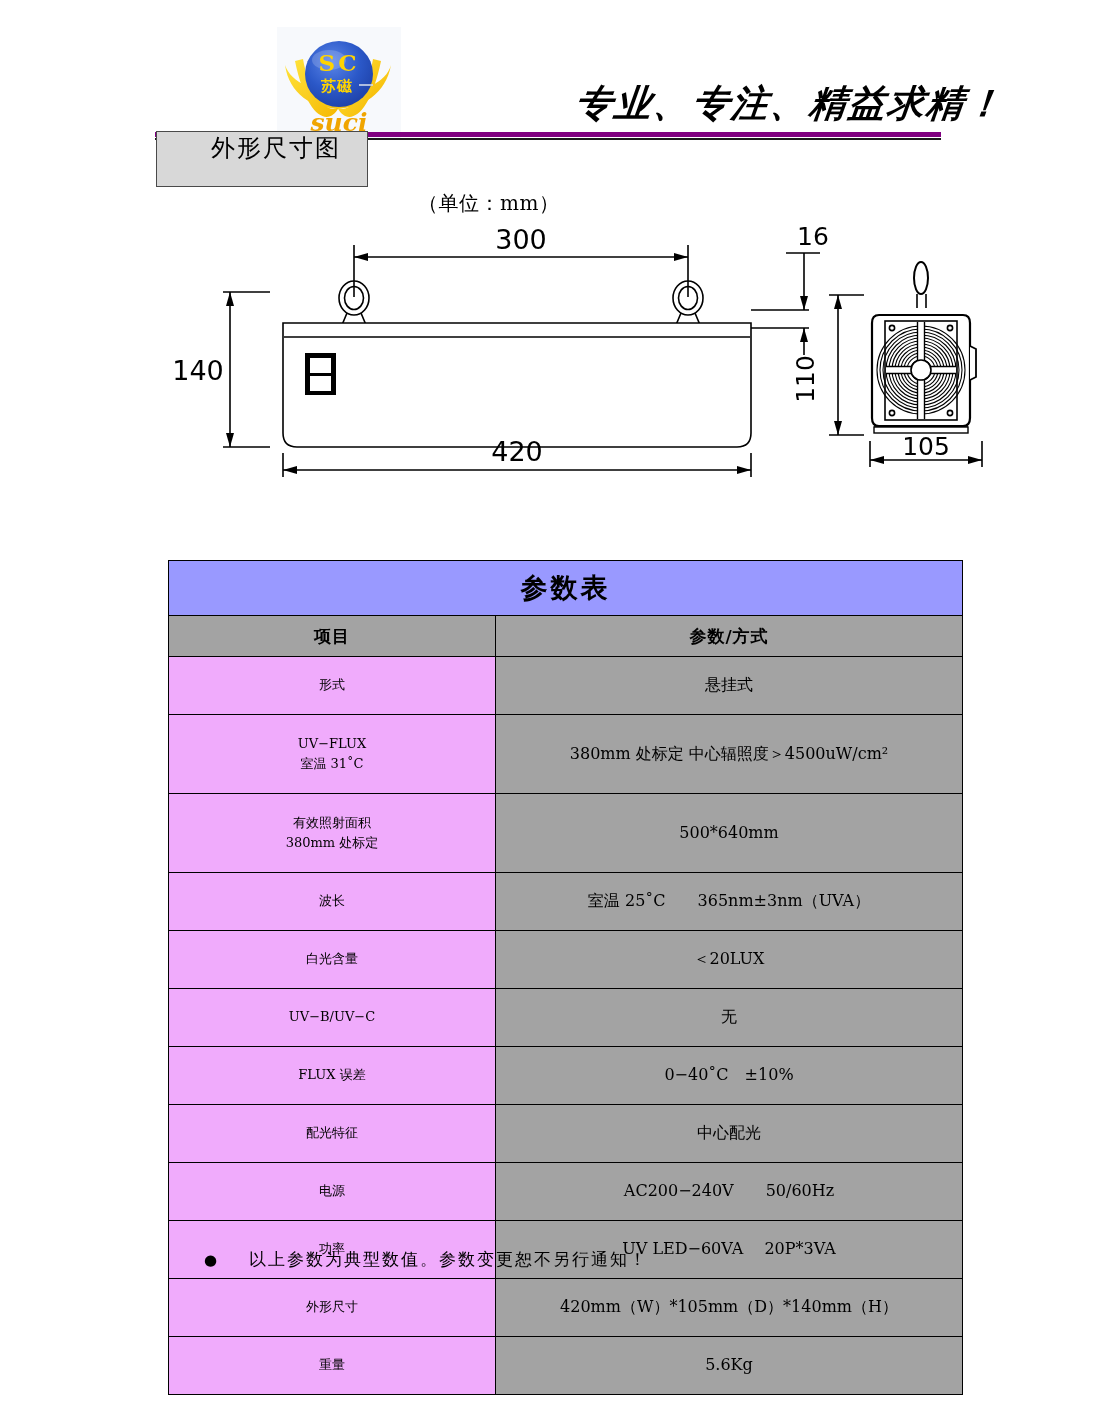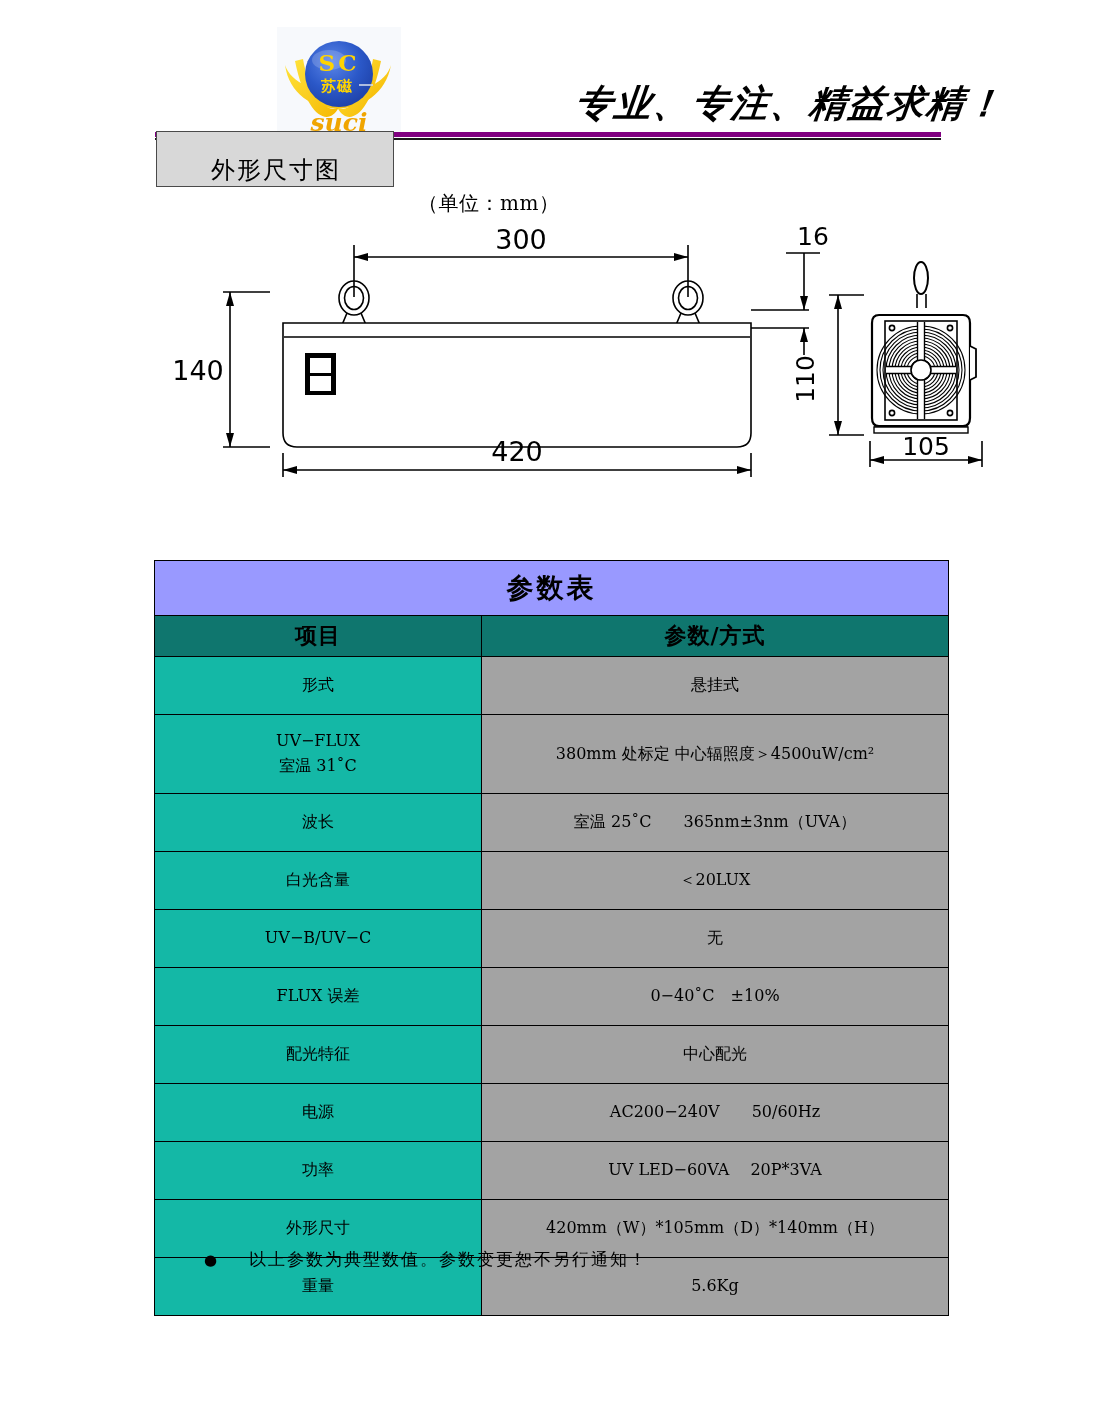--- a/index.html
+++ b/index.html
@@ -63,27 +63,27 @@
     width: 786px;
     height: 2px;
     background: #1a1a1a;
   }
 
   
   #section-title-box {
     position: absolute;
     left: 156px;
     top: 131px;
-    width: 238px;
+    width: 212px;
     height: 56px;
     background: #d8d8d8;
     border: 1.5px solid #4a4a4a;
     box-sizing: border-box;
     display: flex;
-    align-items: flex-end;
+    align-items: flex-start;
   }
   #section-title-text {
     font-size: 24px;
     color: #000;
     padding-left: 54px;
     letter-spacing: 2px;
     font-family: "DejaVu Serif", serif;
   }
 
   #unit-label {
@@ -102,49 +102,49 @@
     top: 215px;
     width: 1100px;
     height: 320px;
     padding-left: 38px;
   }
   #drawing svg { display: block; }
 
   
   #param-table {
     position: absolute;
-    left: 154px;
+    left: 168px;
     top: 560px;
     width: 794px;
     border-collapse: collapse;
     table-layout: fixed;
   }
   #param-table td {
     border: 1.6px solid #000;
     text-align: center;
     vertical-align: middle;
     font-family: "DejaVu Serif", serif;
   }
   td.tbl-title {
     background: #9999ff;
     height: 52px;
     font-size: 27px;
     font-weight: bold;
     letter-spacing: 3px;
   }
   td.tbl-head {
-    background: #0f766e;
+    background: #a3a3a3;
     height: 38px;
-    font-size: 22px;
+    font-size: 17px;
     font-weight: bold;
     letter-spacing: 1px;
   }
   td.cell-key {
-    background: #14b8a6;
-    font-size: 16px;
+    background: #f0abfc;
+    font-size: 13px;
     width: 327px;
     padding: 6px 4px;
     line-height: 1.55;
   }
   td.cell-val {
     background: #a3a3a3;
     font-size: 16px;
     padding: 6px 6px;
     line-height: 1.55;
   }
@@ -346,20 +346,27 @@
     </tr>
 
     <tr class="row-double">
       <td class="cell-key">
         <span class="ln">UV−FLUX</span>
         <span class="ln">室温 31˚C</span>
       </td>
       <td class="cell-val">380mm 处标定  中心辐照度＞4500uW/cm²</td>
     </tr>
 
+    <tr class="row-double">
+      <td class="cell-key">
+        <span class="ln">有效照射面积</span>
+        <span class="ln">380mm 处标定</span>
+      </td>
+      <td class="cell-val">500*640mm</td>
+    </tr>
 
     <tr class="row-single">
       <td class="cell-key">波长</td>
       <td class="cell-val">室温 25˚C　　365nm±3nm（UVA）</td>
     </tr>
 
     <tr class="row-single">
       <td class="cell-key">白光含量</td>
       <td class="cell-val">＜20LUX</td>
     </tr>

